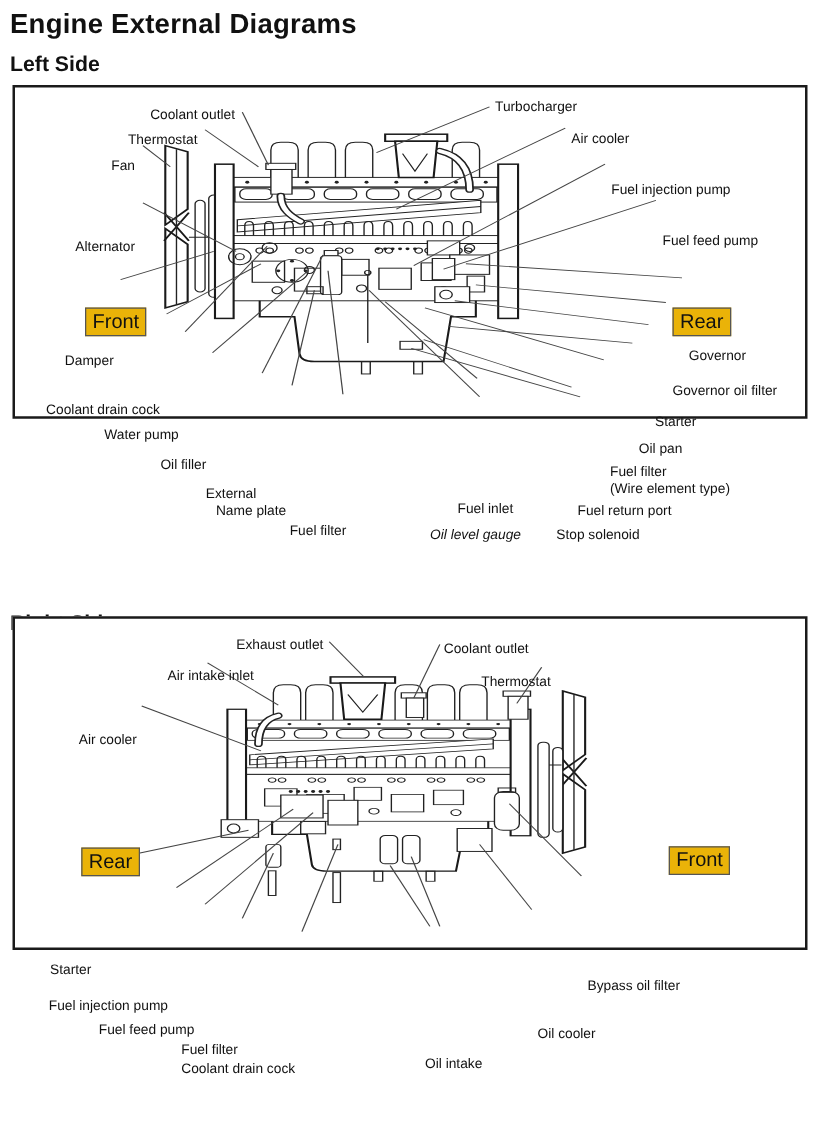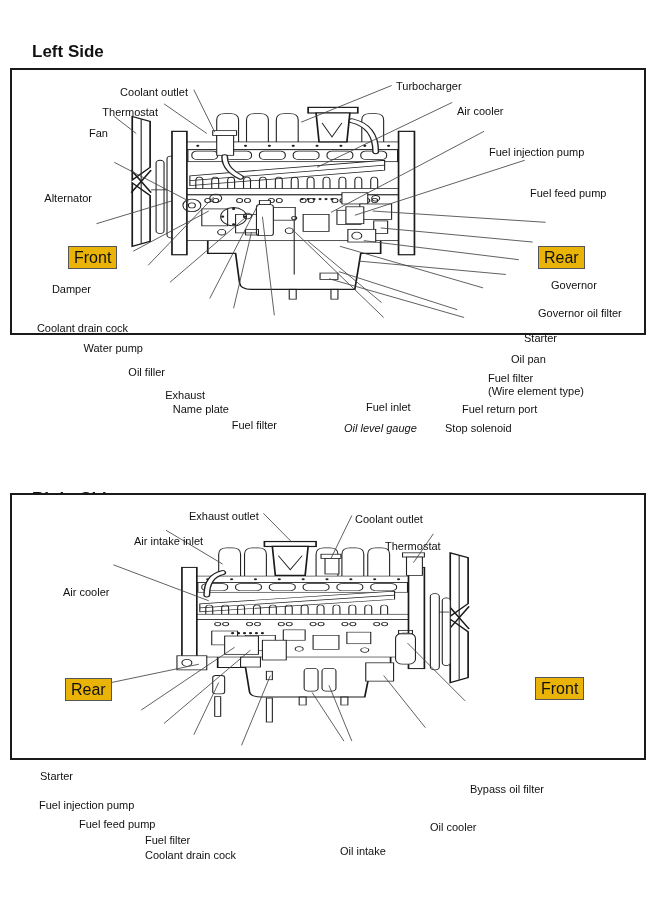--- a/index.html
+++ b/index.html
@@ -1,19 +1,19 @@
 <!DOCTYPE html>
 <html><head>
 <meta charset="utf-8">
 <style>
   html,body{margin:0;padding:0;background:#fff;}
   .page{position:relative;width:652px;height:900px;background:#fff;overflow:hidden;
         font-family:"Liberation Sans", sans-serif;color:#111;}
   .doc-title{position:absolute;left:8px;top:6px;font-size:22px;font-weight:bold;letter-spacing:0.2px;}
-  .sec-head{position:absolute;left:8px;font-size:17px;font-weight:bold;margin-left:24px;}
+  .sec-head{position:absolute;left:8px;font-size:17px;font-weight:bold;}
   .sec-head.h1{top:42px;}
   .sec-head.h2{top:489px;}
   .fig{position:absolute;left:10px;width:636px;height:267px;border:2px solid #1a1a1a;
        box-sizing:border-box;background:#fff;}
   .fig.f1{top:68px;}
   .fig.f2{top:493px;}
   .fig svg{position:absolute;left:0;top:0;width:100%;height:100%;}
   .cap{position:absolute;left:0;width:652px;text-align:center;font-size:12px;color:#111;}
   .cap.c1{top:444px;}
   .cap.c2{top:869px;}
@@ -26,20 +26,21 @@
   .dk{fill:#222;stroke:none;}
   .lead{stroke:#444;stroke-width:1;}
   .pipe-o{stroke:#222;stroke-width:7;fill:none;stroke-linecap:round;}
   .pipe-i{stroke:#fff;stroke-width:4.2;fill:none;stroke-linecap:round;}
 </style>
 </head>
 <body>
 
 <div class="page">
 
+  <div class="doc-title">Engine External Diagrams</div>
   <div class="sec-head h1">Left Side</div>
   <div class="sec-head h2">Right Side</div>
 
   <svg width="0" height="0" style="position:absolute">
     <defs>
       <path id="arch" class="st" d="M0,40 V9 Q0,0 8,0 H14 Q22,0 22,9 V40"></path>
       <path id="ptab" class="st" d="M0,16 V5 Q0,0 3.5,0 Q7,0 7,5 V16"></path>
       <rect id="vcov" class="st" width="26" height="12" rx="5"></rect>
       <g id="bpair" class="st">
           <circle cx="0" cy="0" r="3"></circle>
@@ -198,27 +199,27 @@
           <line x1="448" y1="340" x2="329" y2="286"></line>
           <line x1="372" y1="330" x2="298" y2="243"></line>
           <line x1="374" y1="351" x2="285" y2="230"></line>
           <line x1="455" y1="351" x2="319" y2="296"></line>
         </g>
     </svg>
     <div>
         <div class="lbl" style="top: 16px; right: 456px;">Coolant outlet</div>
         <div class="lbl" style="top: 36px; right: 486px;">Thermostat</div>
         <div class="lbl" style="top: 57px; right: 536px;">Fan</div>
-        <div class="lbl" style="top: 122px; right: 552px;">Alternator</div>
+        <div class="lbl" style="top: 122px; right: 536px;">Alternator</div>
         <div class="lbl boxed" style="top: 176px; left: 56px;">Front</div>
         <div class="lbl" style="top: 213px; right: 553px;">Damper</div>
         <div class="lbl" style="top: 252px; right: 516px;">Coolant drain cock</div>
         <div class="lbl" style="top: 272px; right: 501px;">Water pump</div>
         <div class="lbl" style="top: 296px; right: 479px;">Oil filler</div>
-        <div class="lbl" style="top: 319px; right: 439px;">Exhaust</div>
+        <div class="lbl" style="top: 319px; right: 439px;">External</div>
         <div class="lbl" style="top: 333px; right: 415px; margin-left: 28px;">Name plate</div>
         <div class="lbl" style="top: 349px; right: 367px;">Fuel filter</div>
         <div class="lbl" style="top: 10px; left: 384px;">Turbocharger</div>
         <div class="lbl" style="top: 35px; left: 445px;">Air cooler</div>
         <div class="lbl" style="top: 76px; left: 477px;">Fuel injection pump</div>
         <div class="lbl" style="top: 117px; left: 518px;">Fuel feed pump</div>
         <div class="lbl boxed" style="top: 176px; left: 526px;">Rear</div>
         <div class="lbl" style="top: 209px; left: 539px;">Governor</div>
         <div class="lbl" style="top: 237px; left: 526px;">Governor oil filter</div>
         <div class="lbl" style="top: 262px; left: 512px;">Starter</div>

